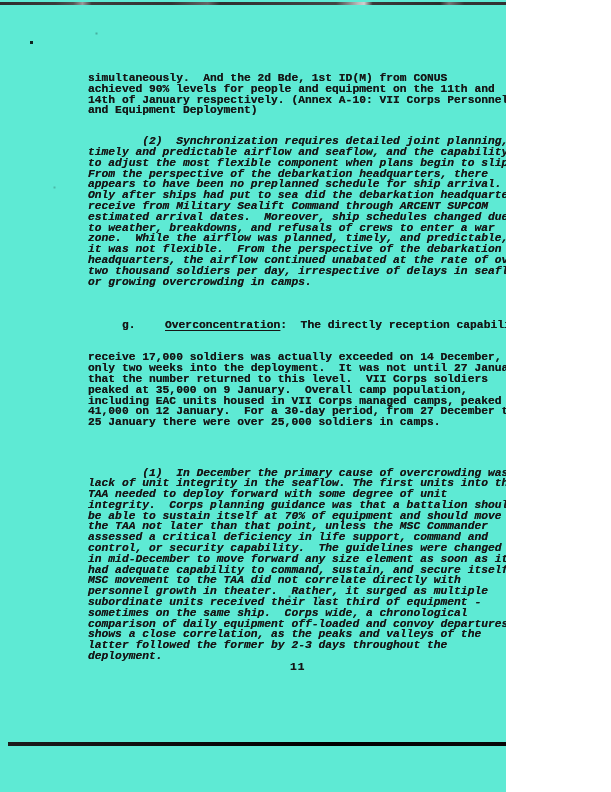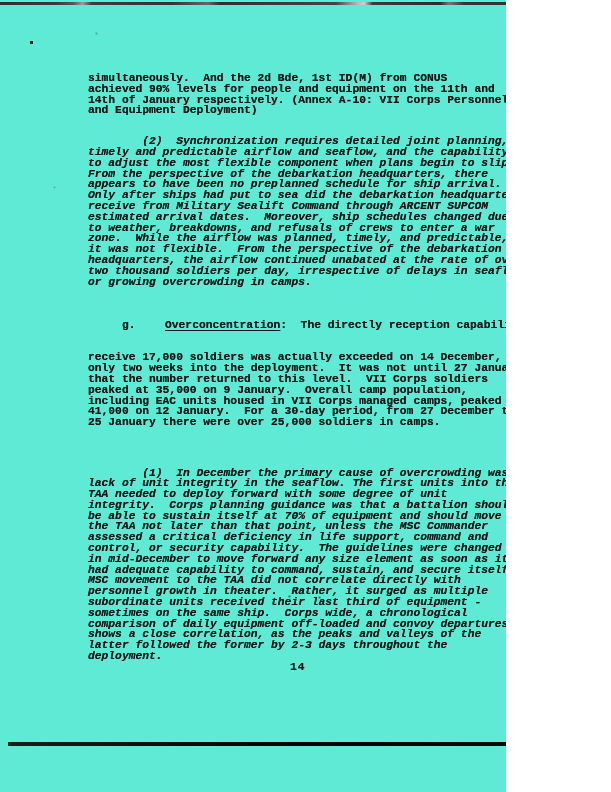--- a/index.html
+++ b/index.html
@@ -176,20 +176,20 @@
 personnel growth in theater.  Rather, it surged as multiple
 subordinate units received their last third of equipment -
 sometimes on the same ship.  Corps wide, a chronological
 comparison of daily equipment off-loaded and convoy departures
 shows a close correlation, as the peaks and valleys of the
 latter followed the former by 2-3 days throughout the
 deployment.</pre>
 
   </div>
 
-  <div class="page-number">14</div>
+  <div class="page-number">11</div>
 
   <div class="bottom-rule"></div>
   <div class="right-rule"></div>
   <div class="right-rule-frag"></div>
   <div class="specks"></div>
 
 </div>
 
 </body></html>

